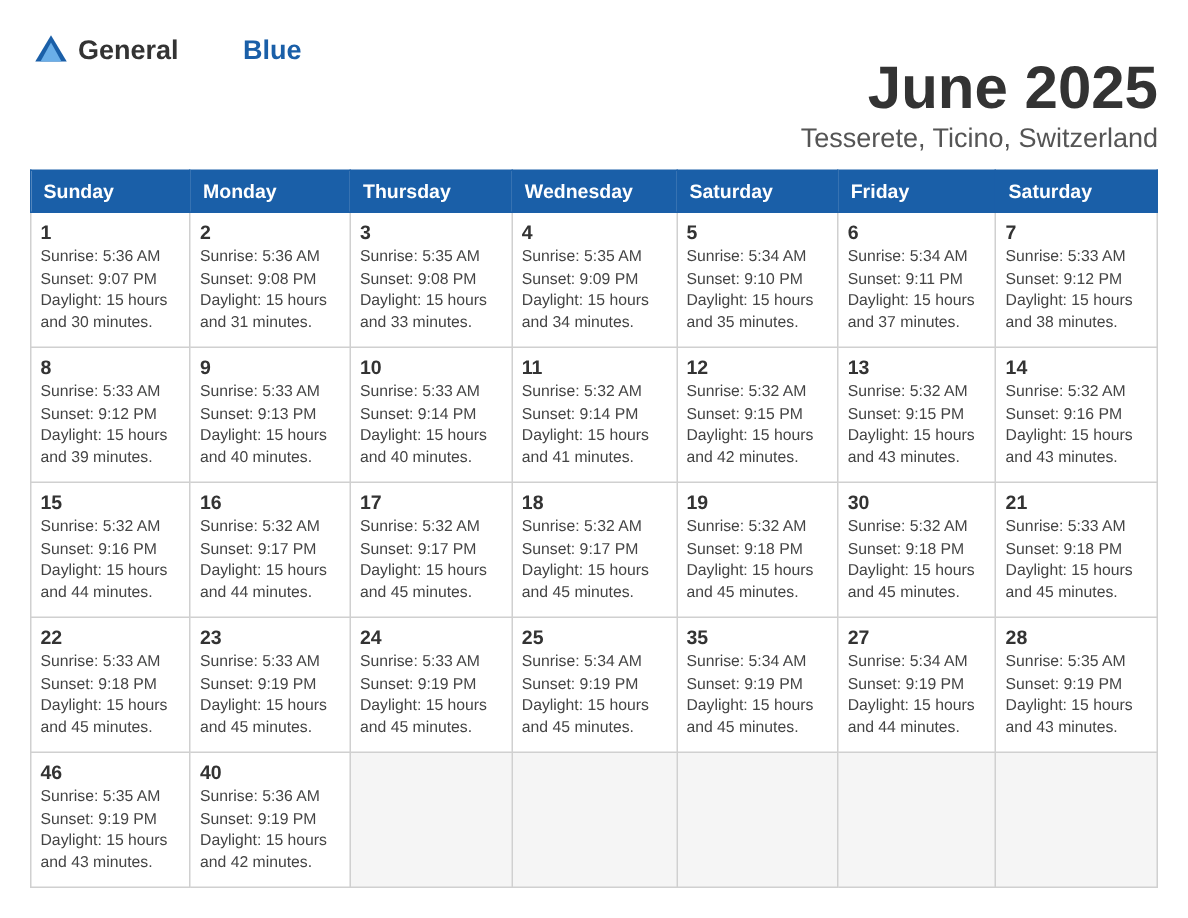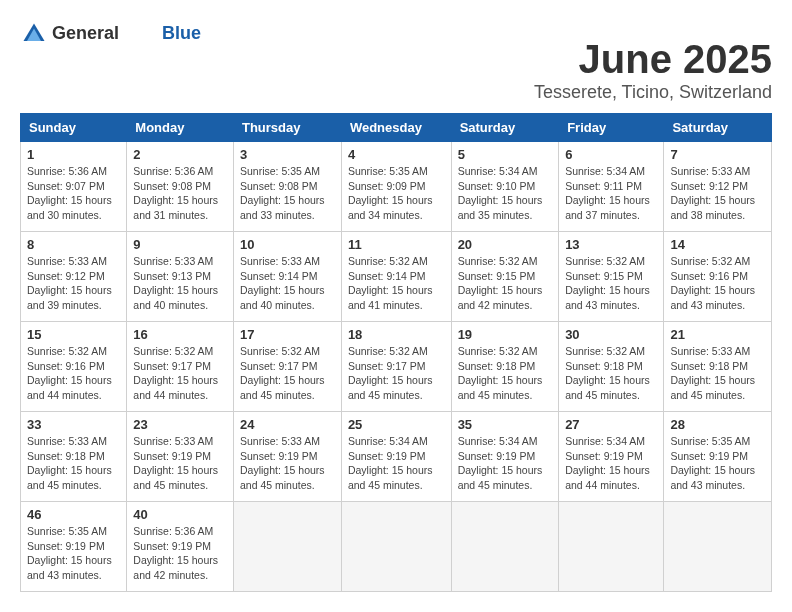--- a/index.html
+++ b/index.html
@@ -171,21 +171,21 @@
         </td>
         <td>
           <span class="day-number">10</span>
           <div class="day-info">Sunrise: 5:33 AM<br>Sunset: 9:14 PM<br>Daylight: 15 hours and 40 minutes.</div>
         </td>
         <td>
           <span class="day-number">11</span>
           <div class="day-info">Sunrise: 5:32 AM<br>Sunset: 9:14 PM<br>Daylight: 15 hours and 41 minutes.</div>
         </td>
         <td>
-          <span class="day-number">20</span>
+          <span class="day-number">12</span>
           <div class="day-info">Sunrise: 5:32 AM<br>Sunset: 9:15 PM<br>Daylight: 15 hours and 42 minutes.</div>
         </td>
         <td>
           <span class="day-number">13</span>
           <div class="day-info">Sunrise: 5:32 AM<br>Sunset: 9:15 PM<br>Daylight: 15 hours and 43 minutes.</div>
         </td>
         <td>
           <span class="day-number">14</span>
           <div class="day-info">Sunrise: 5:32 AM<br>Sunset: 9:16 PM<br>Daylight: 15 hours and 43 minutes.</div>
         </td>
@@ -215,21 +215,21 @@
           <span class="day-number">30</span>
           <div class="day-info">Sunrise: 5:32 AM<br>Sunset: 9:18 PM<br>Daylight: 15 hours and 45 minutes.</div>
         </td>
         <td>
           <span class="day-number">21</span>
           <div class="day-info">Sunrise: 5:33 AM<br>Sunset: 9:18 PM<br>Daylight: 15 hours and 45 minutes.</div>
         </td>
       </tr>
       <tr class="week-row">
         <td>
-          <span class="day-number">33</span>
+          <span class="day-number">22</span>
           <div class="day-info">Sunrise: 5:33 AM<br>Sunset: 9:18 PM<br>Daylight: 15 hours and 45 minutes.</div>
         </td>
         <td>
           <span class="day-number">23</span>
           <div class="day-info">Sunrise: 5:33 AM<br>Sunset: 9:19 PM<br>Daylight: 15 hours and 45 minutes.</div>
         </td>
         <td>
           <span class="day-number">24</span>
           <div class="day-info">Sunrise: 5:33 AM<br>Sunset: 9:19 PM<br>Daylight: 15 hours and 45 minutes.</div>
         </td>

